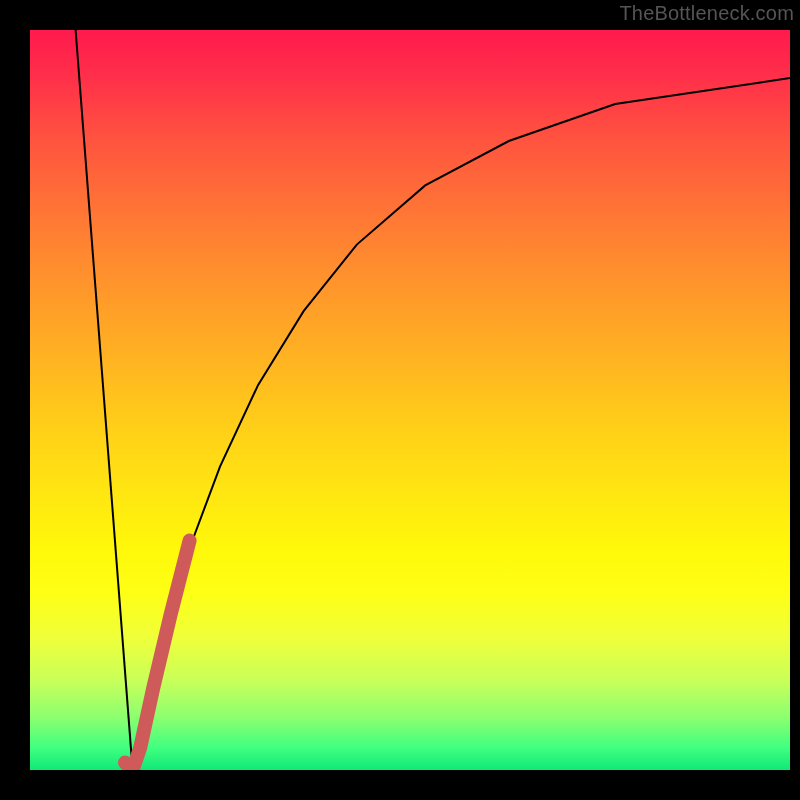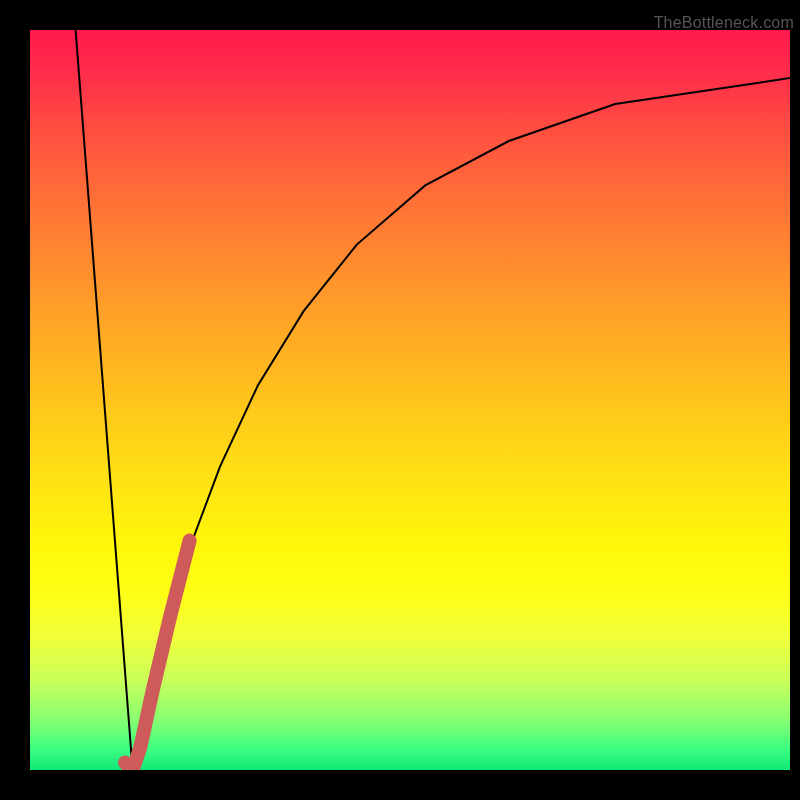--- a/index.html
+++ b/index.html
@@ -6,24 +6,24 @@
   body {
     width: 800px;
     height: 800px;
     background: #000;
     position: relative;
     font-family: Arial, sans-serif;
     overflow: hidden;
   }
   .watermark {
     position: absolute;
-    top: 14px;
+    top: 2px;
     right: 6px;
     color: #555;
-    font-size: 16px;
+    font-size: 20px;
     font-weight: 500;
     z-index: 20;
     letter-spacing: 0.2px;
   }
   .plot-frame {
     position: absolute;
     left: 30px;
     top: 30px;
     width: 760px;
     height: 740px;

